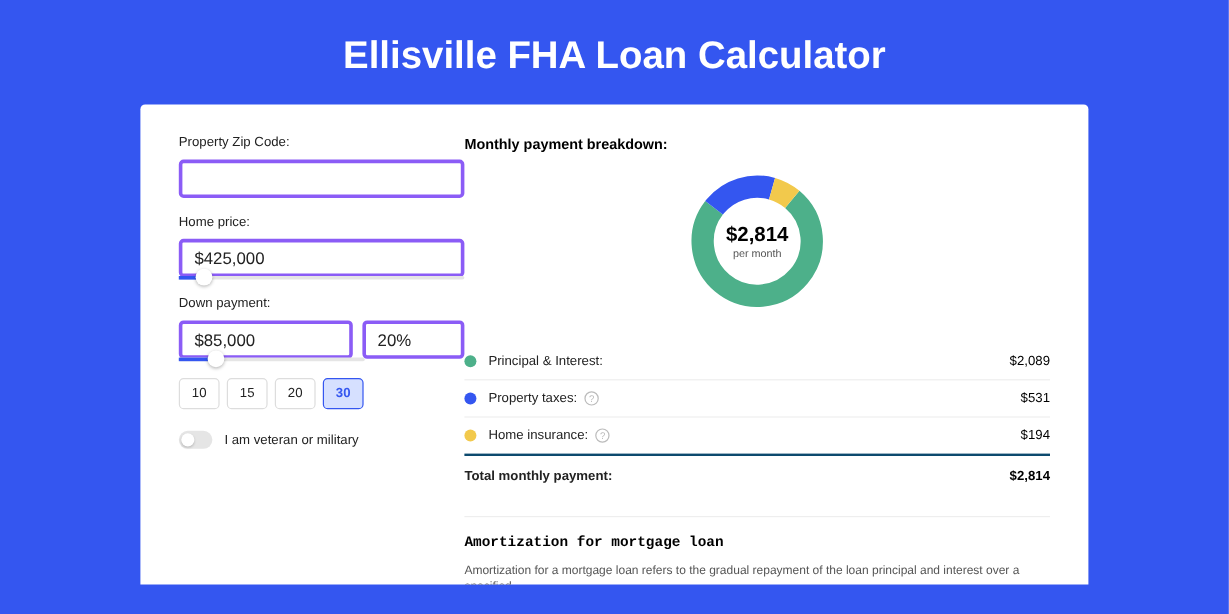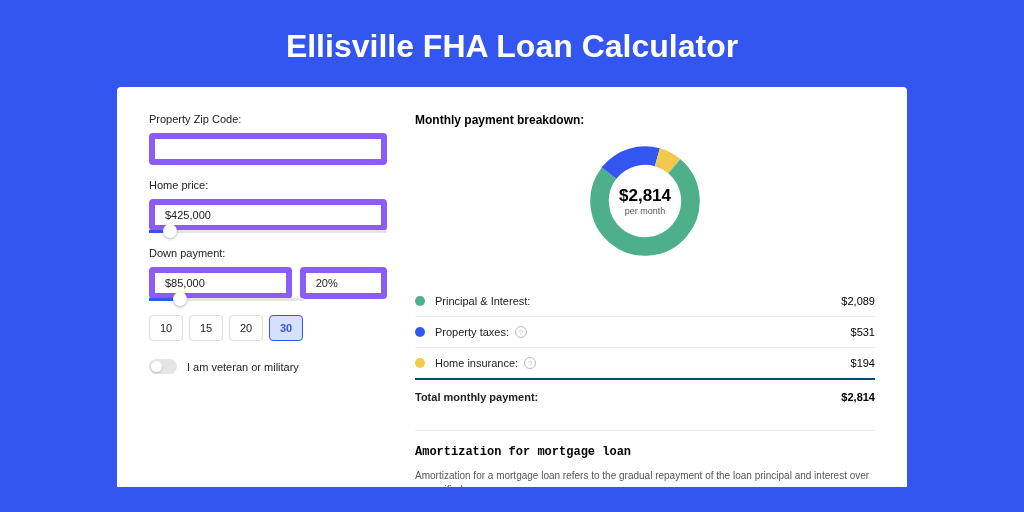--- a/index.html
+++ b/index.html
@@ -17,35 +17,34 @@
     text-align: center;
     padding: 28px 0 22px;
   }
   .card {
     background: #fff;
     width: 790px;
     margin: 0 auto;
     border-radius: 4px 4px 0 0;
     padding: 26px 32px 16px;
     display: flex;
-    gap: 28px;
     height: 400px;
     overflow: hidden;
   }
   .left { width: 238px; flex-shrink: 0; }
   .right { flex: 1; }
   .field { margin-bottom: 14px; position: relative; }
   .label { font-size: 11px; color: #222; margin-bottom: 8px; display: block; }
   .input {
     width: 100%;
     height: 32px;
-    border: 6px solid #8b5cf6;
+    border: 3px solid #8b5cf6;
     border-radius: 4px;
     padding: 0 10px;
-    font-size: 11px;
+    font-size: 14px;
     color: #222;
   }
   .two-col { display: flex; gap: 8px; }
   .two-col .input:first-child { flex: 2; }
   .two-col .input:last-child { flex: 1; }
   .slider-track {
     height: 3px;
     background: #e5e5e5;
     position: relative;
     margin-top: -1px;

